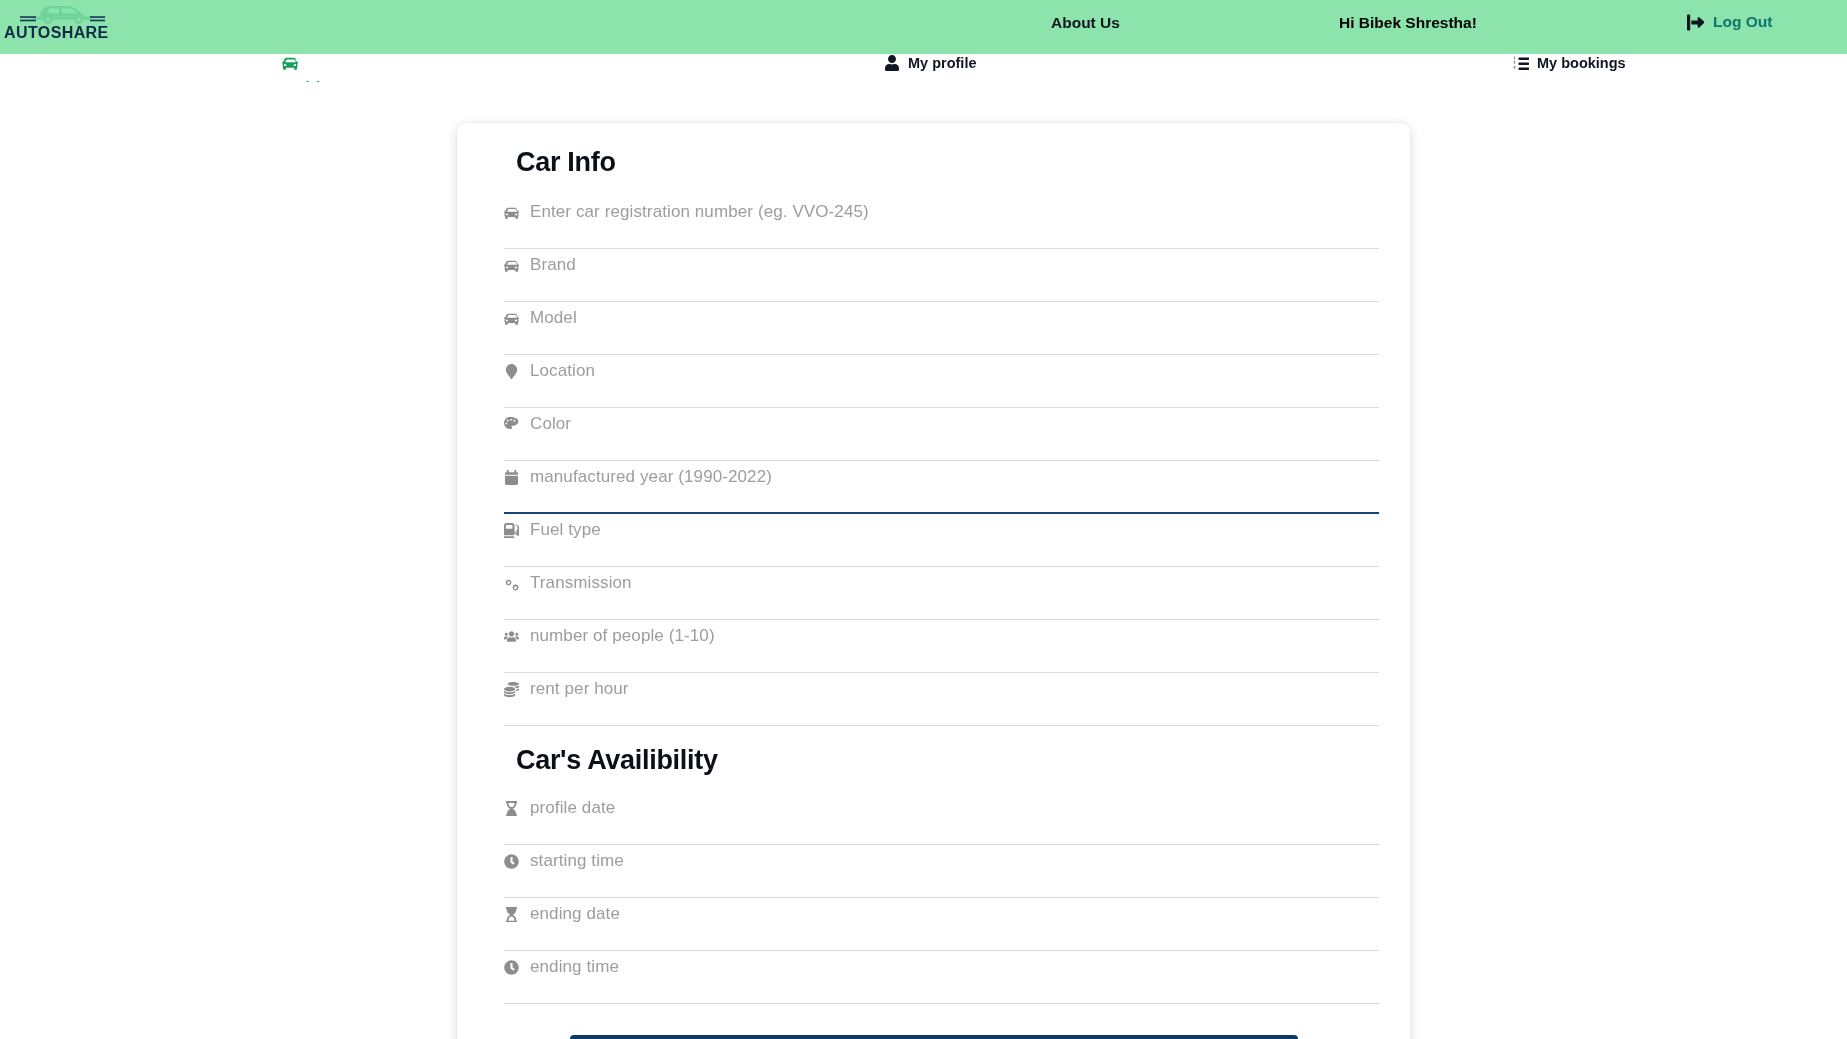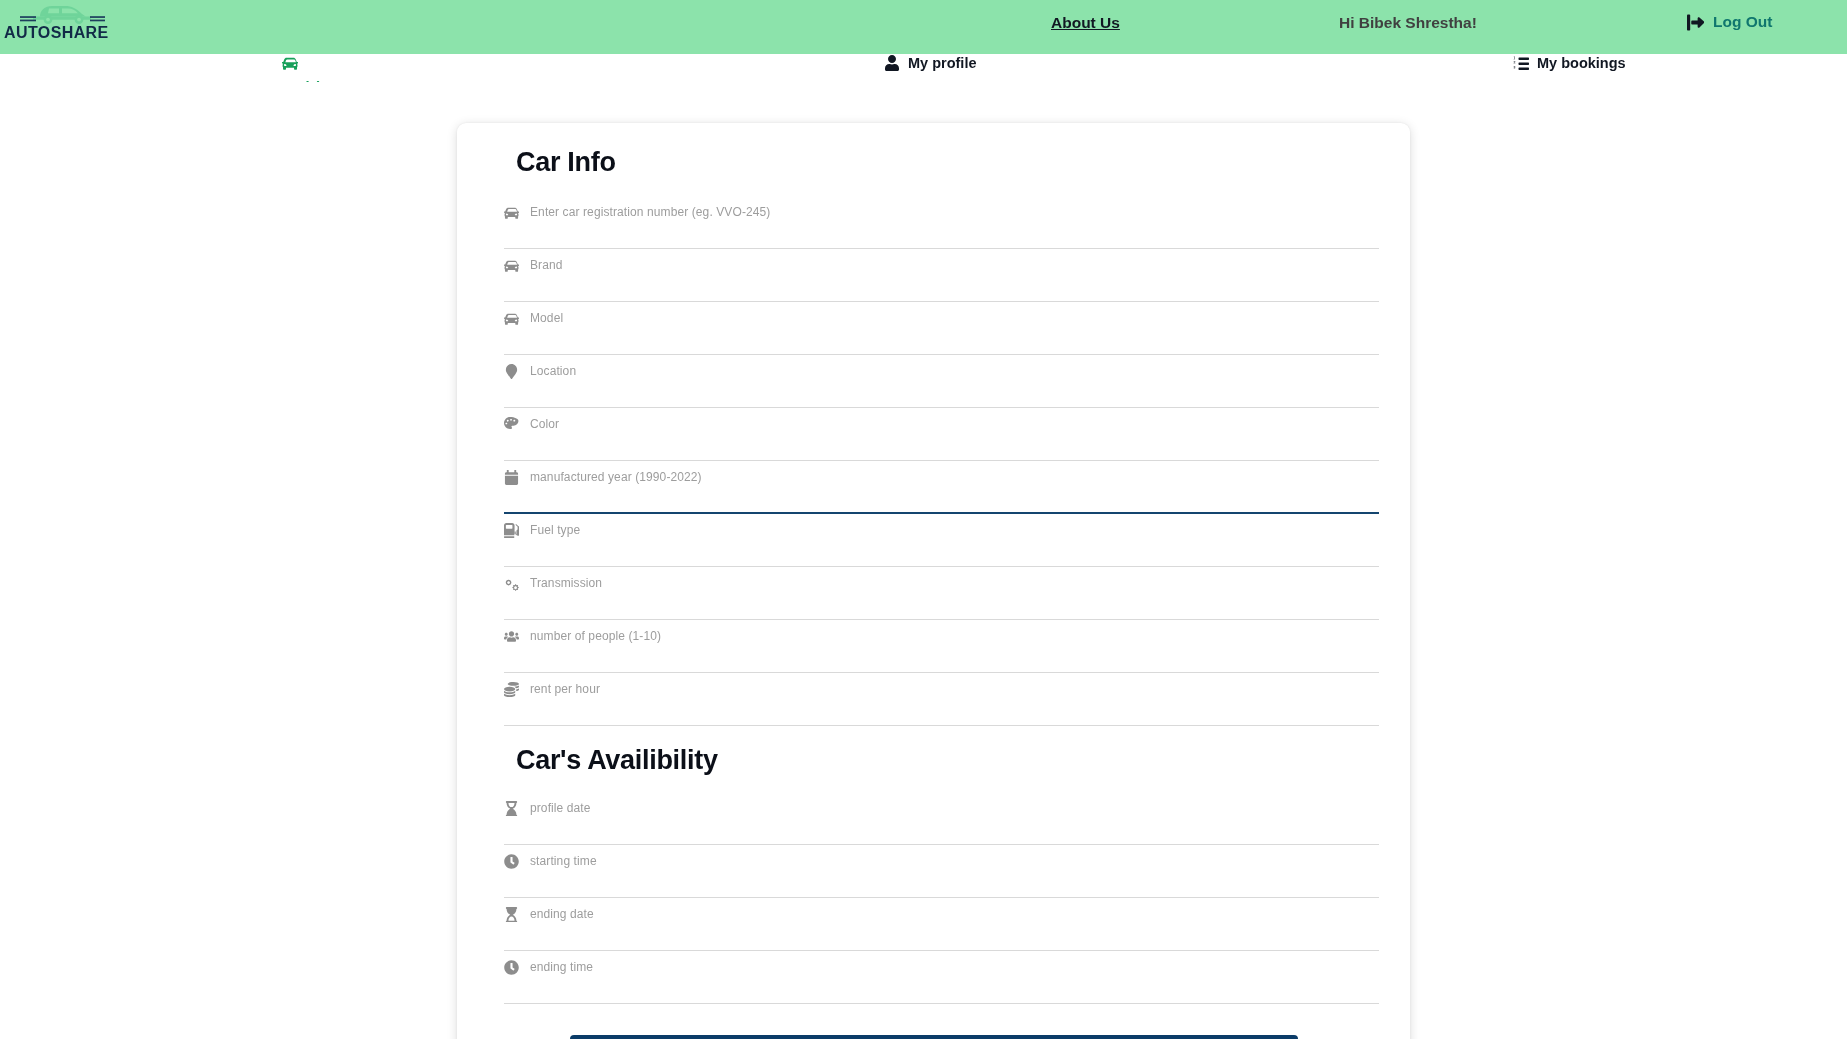--- a/index.html
+++ b/index.html
@@ -44,29 +44,28 @@
   }
 
   .nav-about {
     position: absolute;
     left: 1051px;
     top: 14px;
     font-size: 15.5px;
     font-weight: bold;
     color: #111722;
     cursor: pointer;
-    text-decoration: underline;
   }
   .nav-greeting {
     position: absolute;
     left: 1339px;
     top: 14px;
     font-size: 15.5px;
     font-weight: bold;
-    color: #404040;
+    color: #000000;
   }
   .nav-logout {
     position: absolute;
     left: 1687px;
     top: 13px;
     display: flex;
     align-items: center;
     gap: 9px;
     font-size: 15.5px;
     font-weight: bold;
@@ -140,21 +139,21 @@
   .field.focused { border-bottom: 2px solid #14456f; }
   .field .f-ico {
     width: 15px; height: 15px;
     flex: none;
     margin-right: 11px;
     margin-top: 1px;
     fill: #8d8d8d;
     display: block;
   }
   .field .f-ph {
-    font-size: 12px;
+    font-size: 17px;
     color: #9d9d9d;
     line-height: 16px;
     letter-spacing: 0.1px;
     user-select: none;
   }
   .field .f-input {
     position: absolute;
     inset: 0;
     border: none;
     outline: none;

